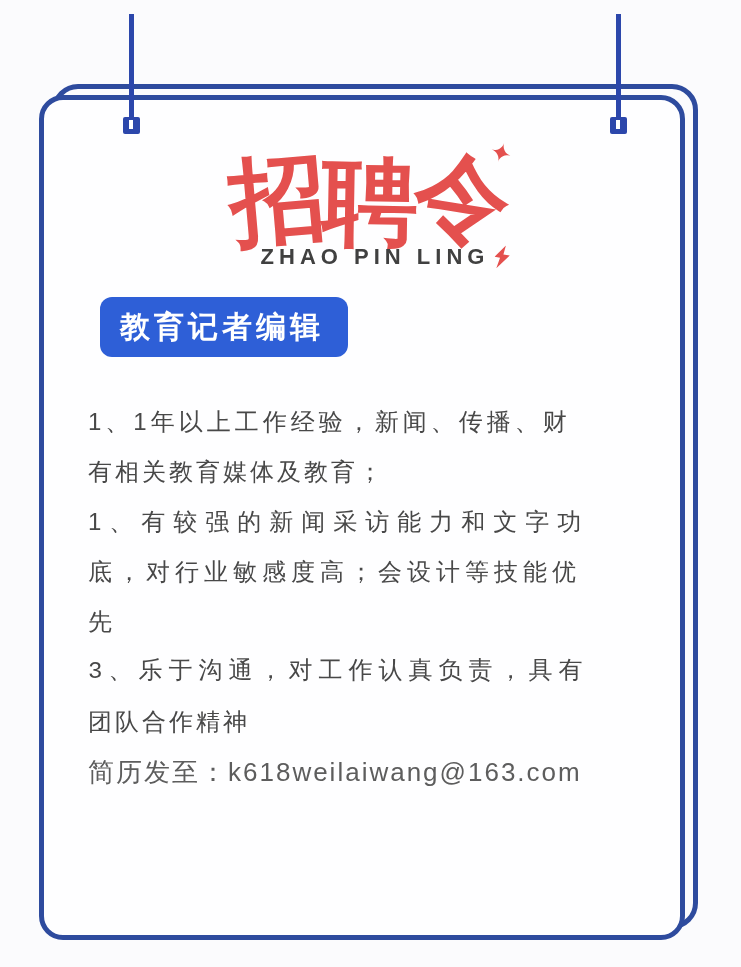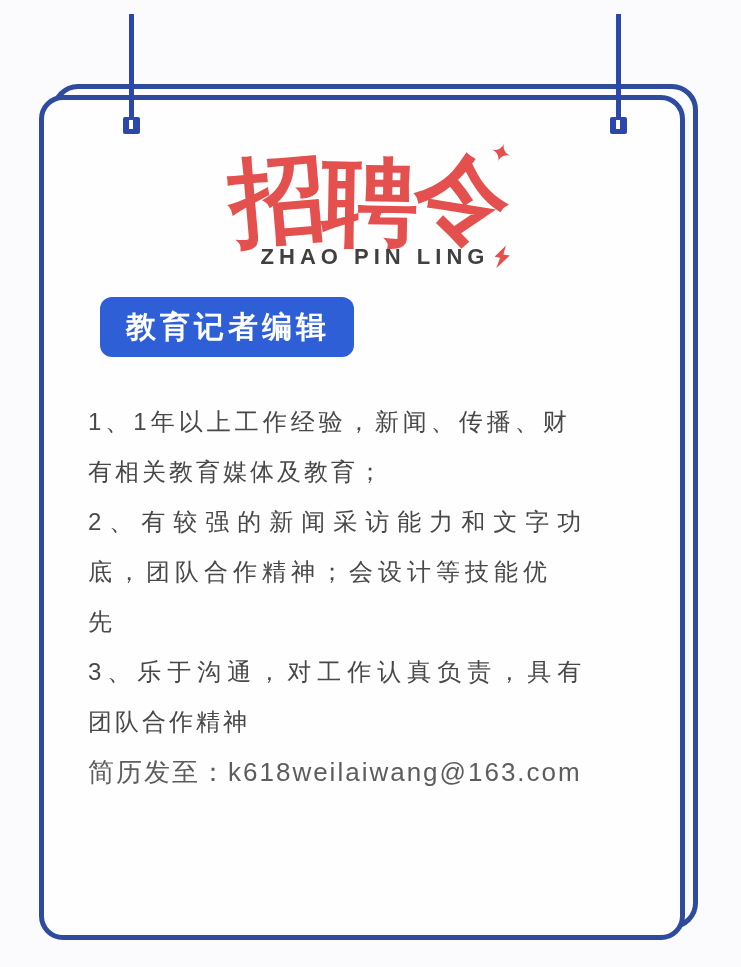--- a/index.html
+++ b/index.html
@@ -64,33 +64,33 @@
     letter-spacing: 5px; color: #404040; white-space: nowrap;
   }
   .bolt { display: inline-block; vertical-align: -5px; margin-left: 5px; transform: rotate(10deg); }
 
   
   .badge-row { margin-top: 22px; }
   .badge {
     display: inline-block; margin-left: 12px;
     background: #2e5fd7; color: #ffffff;
     font-size: 30px; font-weight: bold; letter-spacing: 4px;
-    padding: 15px 24px 15px 26px; border-radius: 12px;
+    padding: 15px 24px 15px 20px; border-radius: 12px;
     line-height: 1;
   }
 
   
   .req { margin-top: 40px; width: 556px; color: #484848; }
   .req .line {
     font-size: 24px; line-height: 50px; white-space: nowrap;
   }
   .ls3  { letter-spacing: 3px; }
   .ls4  { letter-spacing: 4px; }
   .ls5  { letter-spacing: 5px; }
-  .ls6  { letter-spacing: 6px; }
+  .ls6  { letter-spacing: 6px; font-family: Liberation Mono, monospace; }
   .ls8  { letter-spacing: 8px; }
   .contact-line {
     font-size: 26px; line-height: 50px; letter-spacing: 2px;
     color: #5d5d5d; white-space: nowrap;
   }
 </style>
 </head>
 <body>
 
 <div class="poster">
@@ -118,22 +118,22 @@
             </svg></span></div>
     </div>
 
     <div class="badge-row">
       <div class="badge">教育记者编辑</div>
     </div>
 
     <div class="req">
       <div class="line ls4">1、1年以上工作经验，新闻、传播、财</div>
       <div class="line ls3">有相关教育媒体及教育；</div>
-      <div class="line ls8">2、有较强的新闻采访能力和文字功</div>
-      <div class="line ls5">底，团队合作精神；会设计等技能优</div>
+      <div class="line ls8">1、有较强的新闻采访能力和文字功</div>
+      <div class="line ls5">底，对行业敏感度高；会设计等技能优</div>
       <div class="line ls3">先</div>
       <div class="line ls6">3、乐于沟通，对工作认真负责，具有</div>
       <div class="line ls3">团队合作精神</div>
       <div class="contact-line"><span>简历发至：</span><span>k618weilaiwang@163.com</span></div>
     </div>
 
   </div>
 </div>
 
 </body></html>

